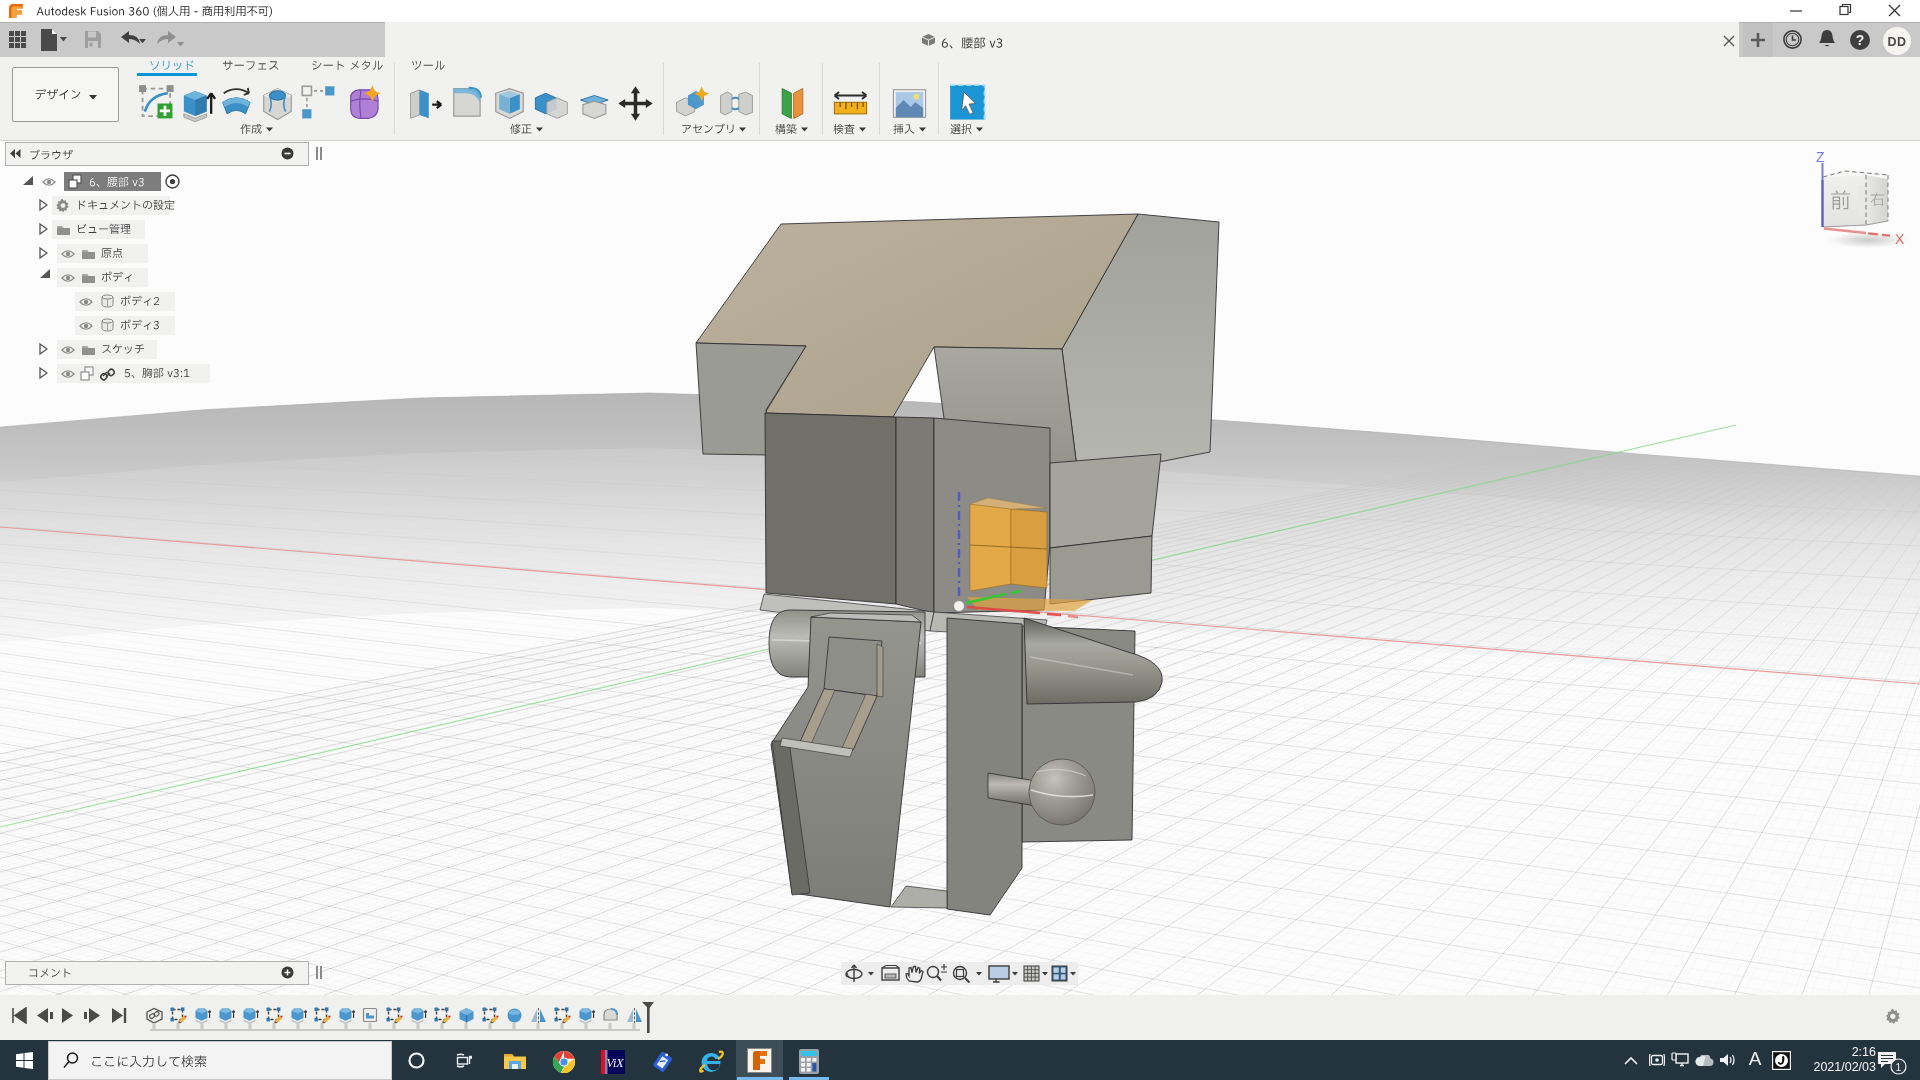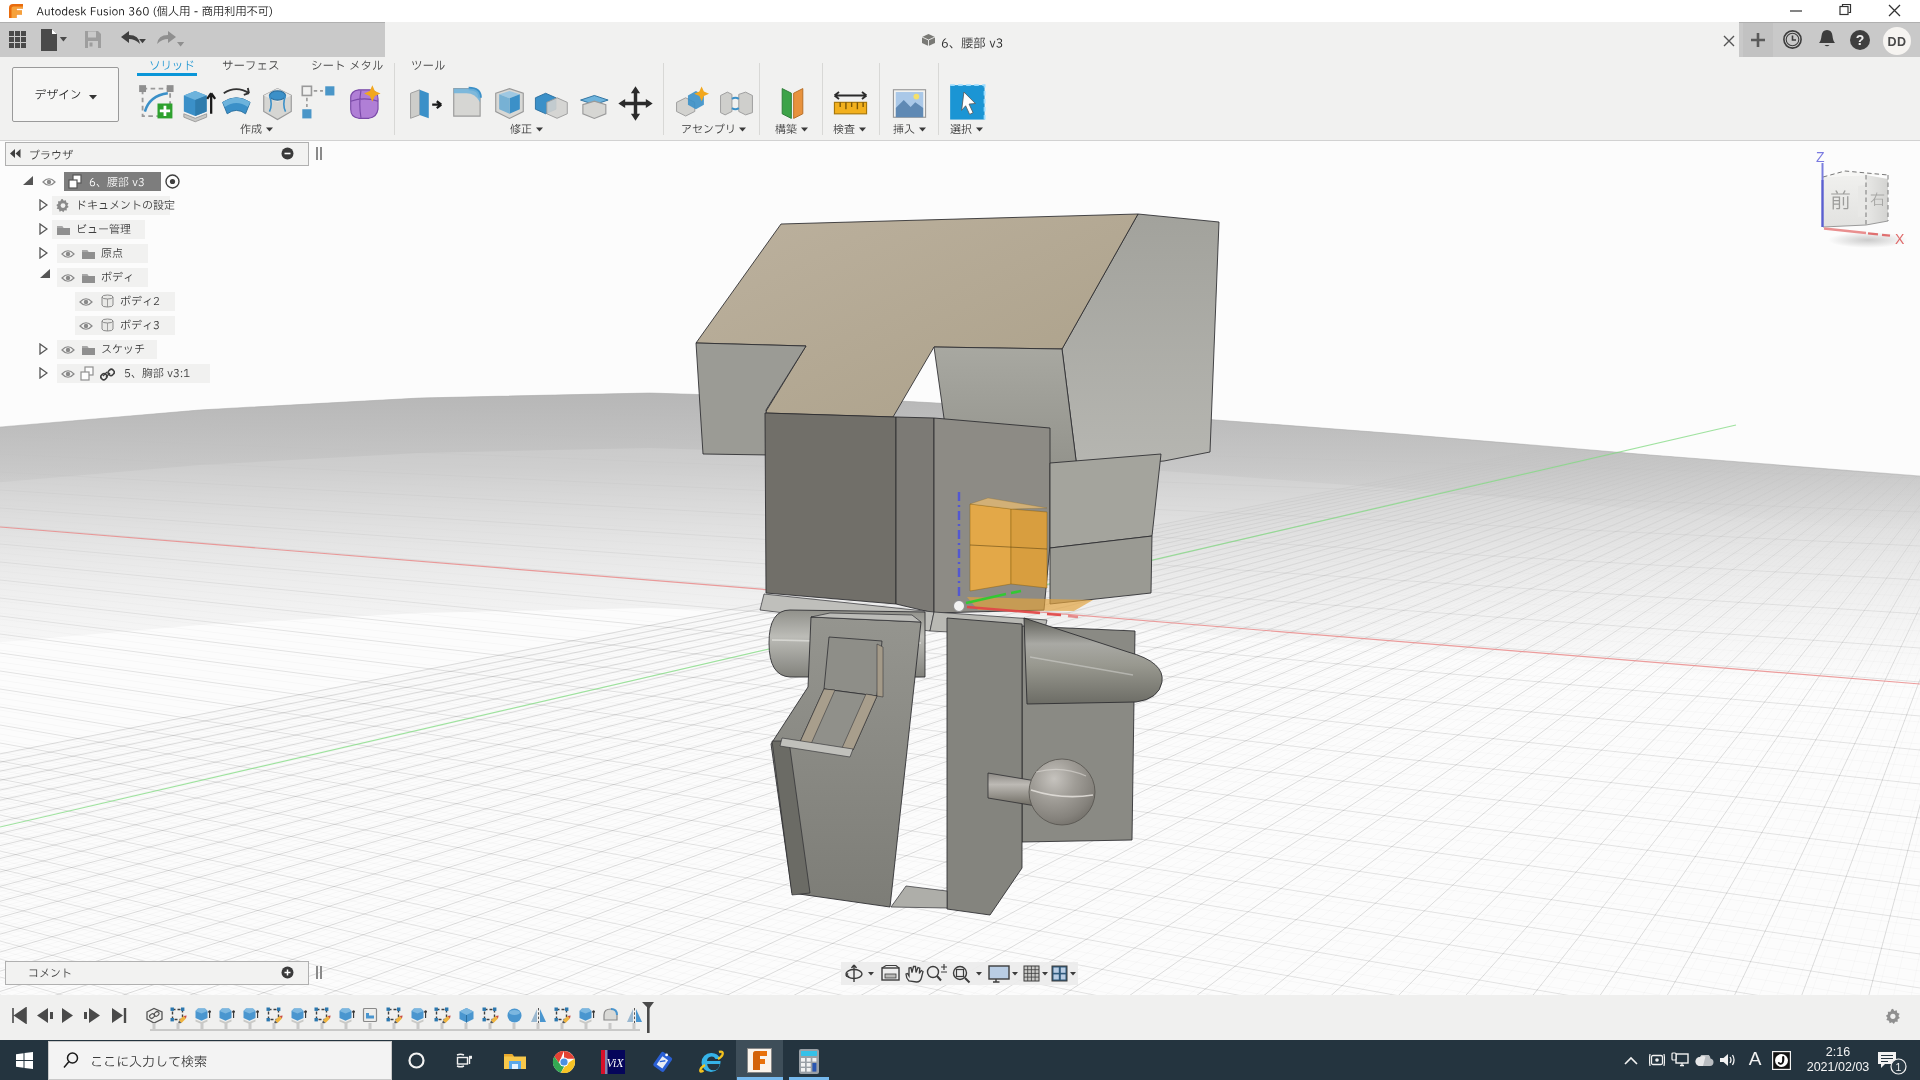--- a/index.html
+++ b/index.html
@@ -1260,21 +1260,21 @@
       <path d="M1 6 h3.5 L9 2 V14 L4.5 10 H1 Z" fill="#f2f2f2"></path>
       <path d="M11 5 Q13 8 11 11 M13.5 3 Q16.5 8 13.5 13" stroke="#f2f2f2" stroke-width="1.3" fill="none"></path>
     </svg>
     <div class="abs" style="left:1743px;top:1048px;width:24px;height:24px;color:#f2f2f2;font-size:19px;text-align:center;font-family:'Liberation Sans'">A</div>
     <svg class="i" style="left:1772px;top:1051px" width="19" height="19" viewBox="0 0 19 19">
       <rect width="19" height="19" fill="#f2f2f2"></rect>
       <rect x="1.2" y="1.2" width="16.6" height="16.6" fill="#111"></rect>
       <circle cx="9.5" cy="9.5" r="6.5" fill="#fff"></circle>
       <path d="M12 5 Q13 9 11.5 12 Q10 14.5 7.5 13.5 Q5.5 12.8 6 11 L8 11.5 Q8.5 12.5 9.5 11.5 Q10.5 10.5 10 5.5 Z" fill="#111"></path>
     </svg>
-    <div class="abs" style="left:1800px;top:1045px;width:76px;height:32px;color:#f4f4f4;font-size:12.5px;text-align:center;line-height:15px">2:16<br>2021/02/03</div>
+    <div class="abs" style="left:1800px;top:1045px;width:76px;height:32px;color:#f4f4f4;font-size:12.5px;text-align:right;line-height:15px">2:16<br>2021/02/03</div>
     <svg class="i" style="left:1877px;top:1051px" width="20" height="18" viewBox="0 0 20 18">
       <path d="M1 1 H19 V13 H8 L4 17 V13 H1 Z" fill="#f2f2f2"></path>
       <path d="M4 4.5 h12 M4 7.5 h12 M4 10.5 h7" stroke="#24343f" stroke-width="1.2"></path>
     </svg>
     <svg class="i" style="left:1890px;top:1058px" width="17" height="17" viewBox="0 0 17 17">
       <circle cx="8.5" cy="8.5" r="7.5" fill="#2a3a45" stroke="#f2f2f2" stroke-width="1.2"></circle>
       <text x="8.5" y="12.5" font-size="10.5" fill="#f2f2f2" text-anchor="middle" font-family="Liberation Sans">1</text>
     </svg>
     <svg class="i" style="left:1800px;top:150px" width="120" height="108" viewBox="0 0 120 108">
       <defs>

